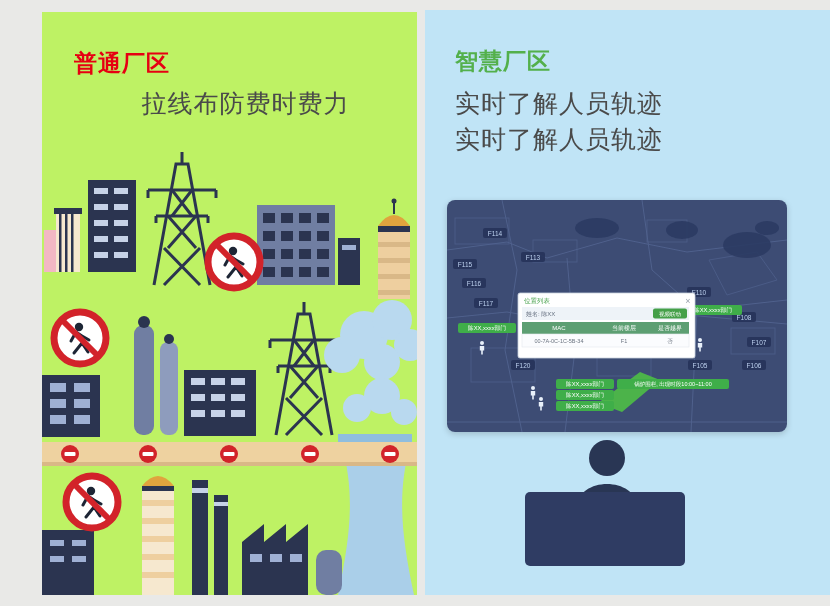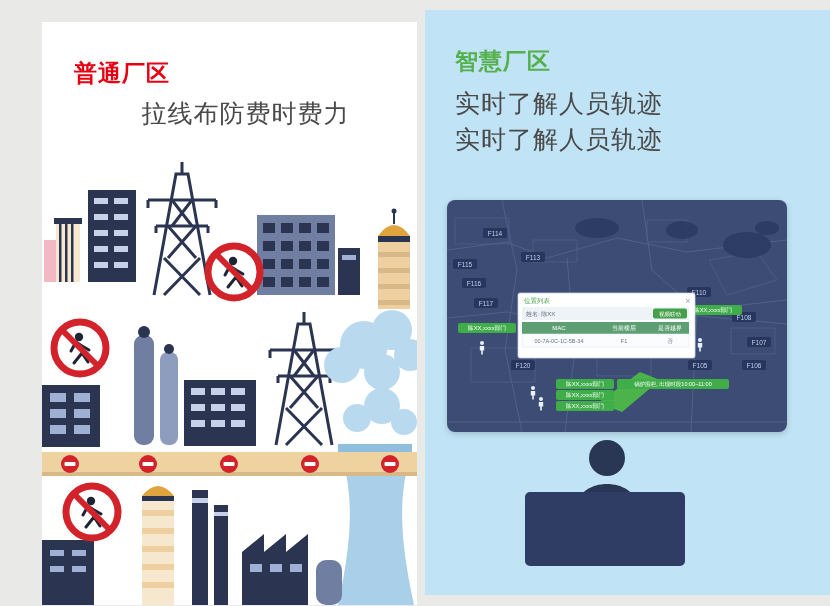--- a/index.html
+++ b/index.html
@@ -1,21 +1,21 @@
 <!DOCTYPE html>
 <html><head>
 <meta charset="utf-8">
 <style>
   html,body{margin:0;padding:0;}
   body{
     position:relative;width:830px;height:606px;overflow:hidden;
     background:#e9e9e7;font-family:"Liberation Sans",sans-serif;
   }
   .card{position:absolute;}
-  .card-left{left:42px;top:22px;width:375px;height:583px;background:#ffffff;}
+  .card-left{left:42px;top:12px;width:375px;height:583px;background:#bef264;}
   .card-right{left:425px;top:10px;width:427px;height:585px;background:#c0e4f6;}
   .panel-title{font-size:23px;font-weight:bold;margin:36px 0 8px 32px;letter-spacing:1px;}
   .card-left .panel-title{color:#e60012;}
   .card-right .panel-title{color:#53b04b;margin-left:30px;}
   .panel-subtitle{font-size:25px;color:#4a4a4a;margin:4px 0 0 32px;letter-spacing:1px;text-align:center;}
   .panel-lines{font-size:25px;color:#4a4a4a;line-height:36px;margin:6px 0 0 30px;letter-spacing:1px;}
   .illustration{position:absolute;left:0;bottom:0;width:375px;height:445px;}
   .screen-wrap{
     position:absolute;left:22px;top:190px;width:340px;height:232px;
     border-radius:8px;overflow:hidden;box-shadow:0 2px 6px rgba(0,0,0,.18);

